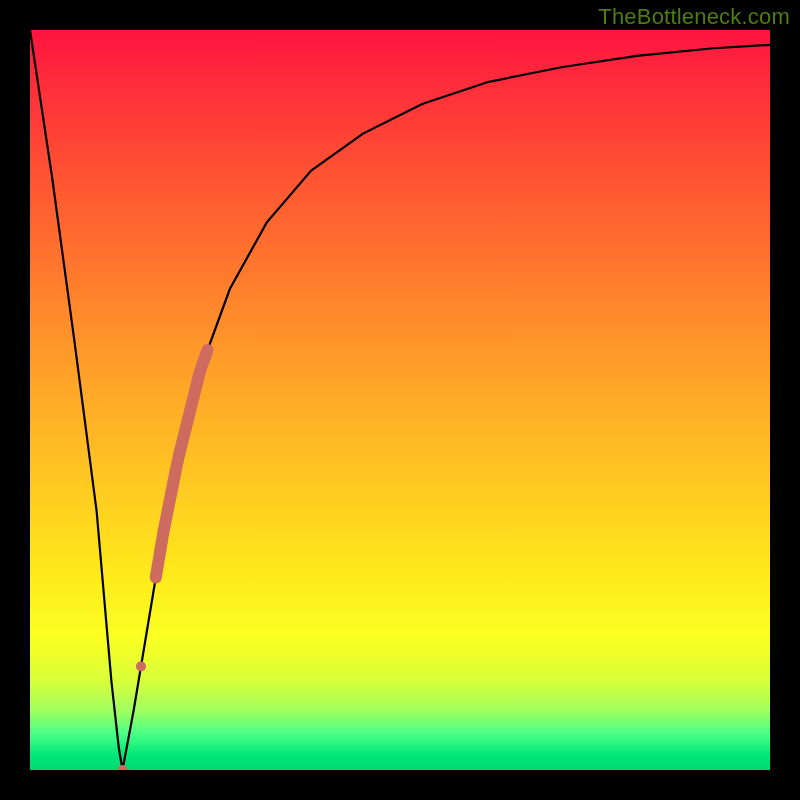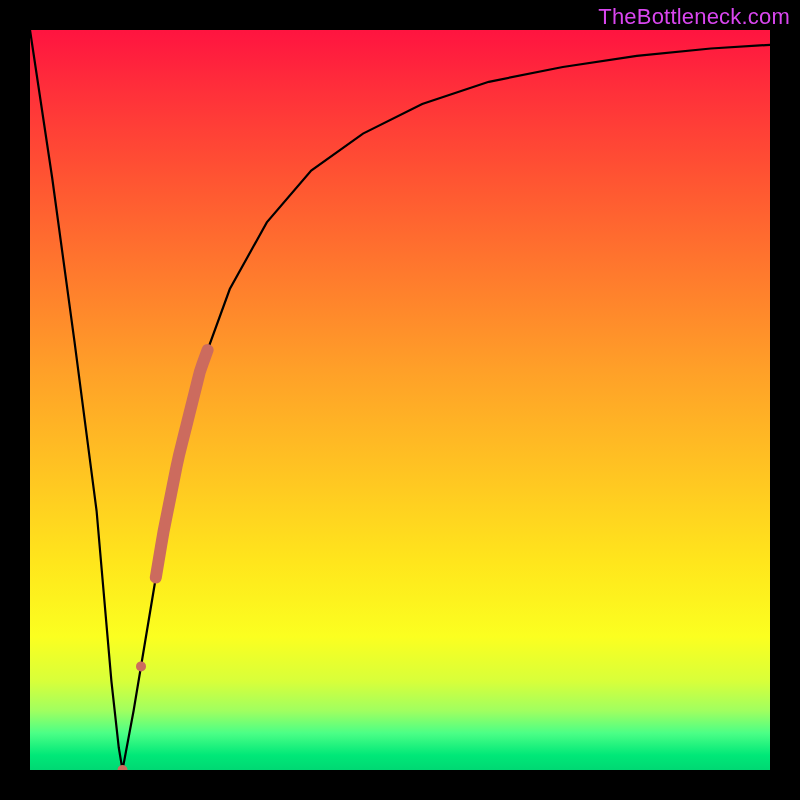--- a/index.html
+++ b/index.html
@@ -43,21 +43,21 @@
       #a0ff60 92%,
       #4cff86 95%,
       #00e878 98%,
       #00d873 100%
     );
   }
   .watermark {
     position: absolute;
     top: 4px;
     right: 10px;
-    color: #d946ef;
+    color: #4d7c0f;
     font-size: 22px;
     font-weight: 500;
     letter-spacing: 0.2px;
     z-index: 5;
   }
   svg.curve {
     position: absolute;
     inset: 0;
   }
 </style>

